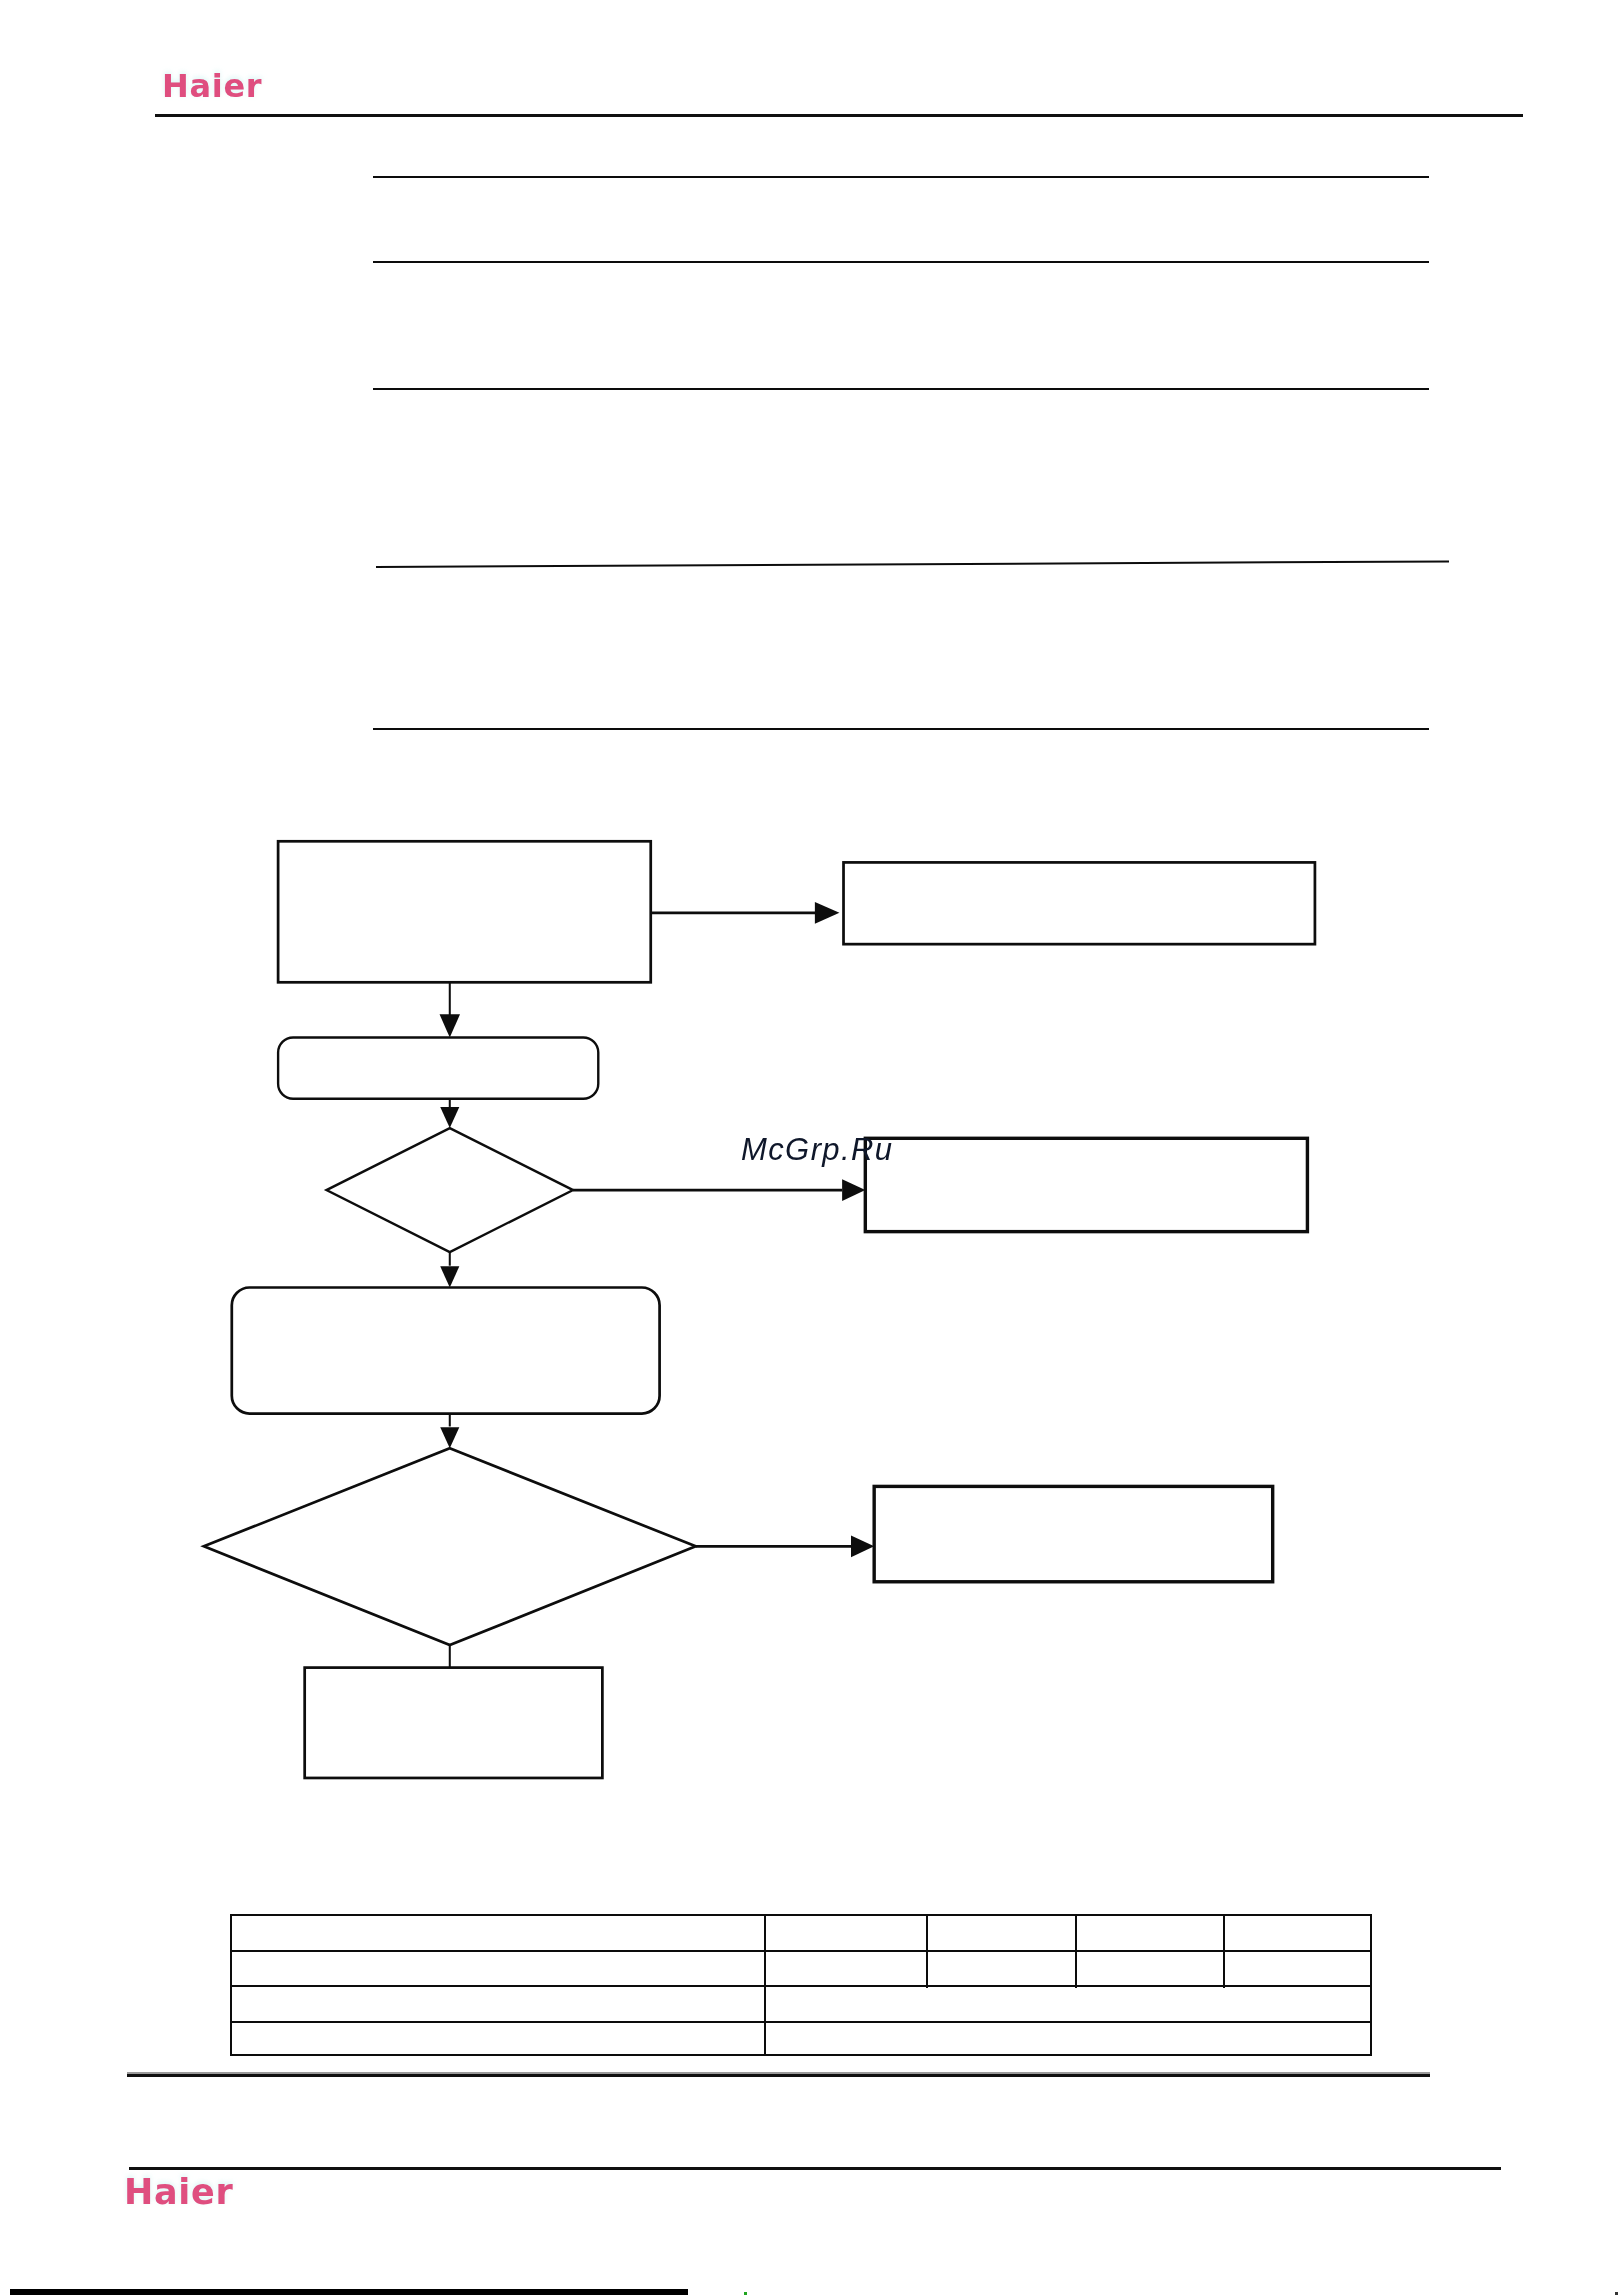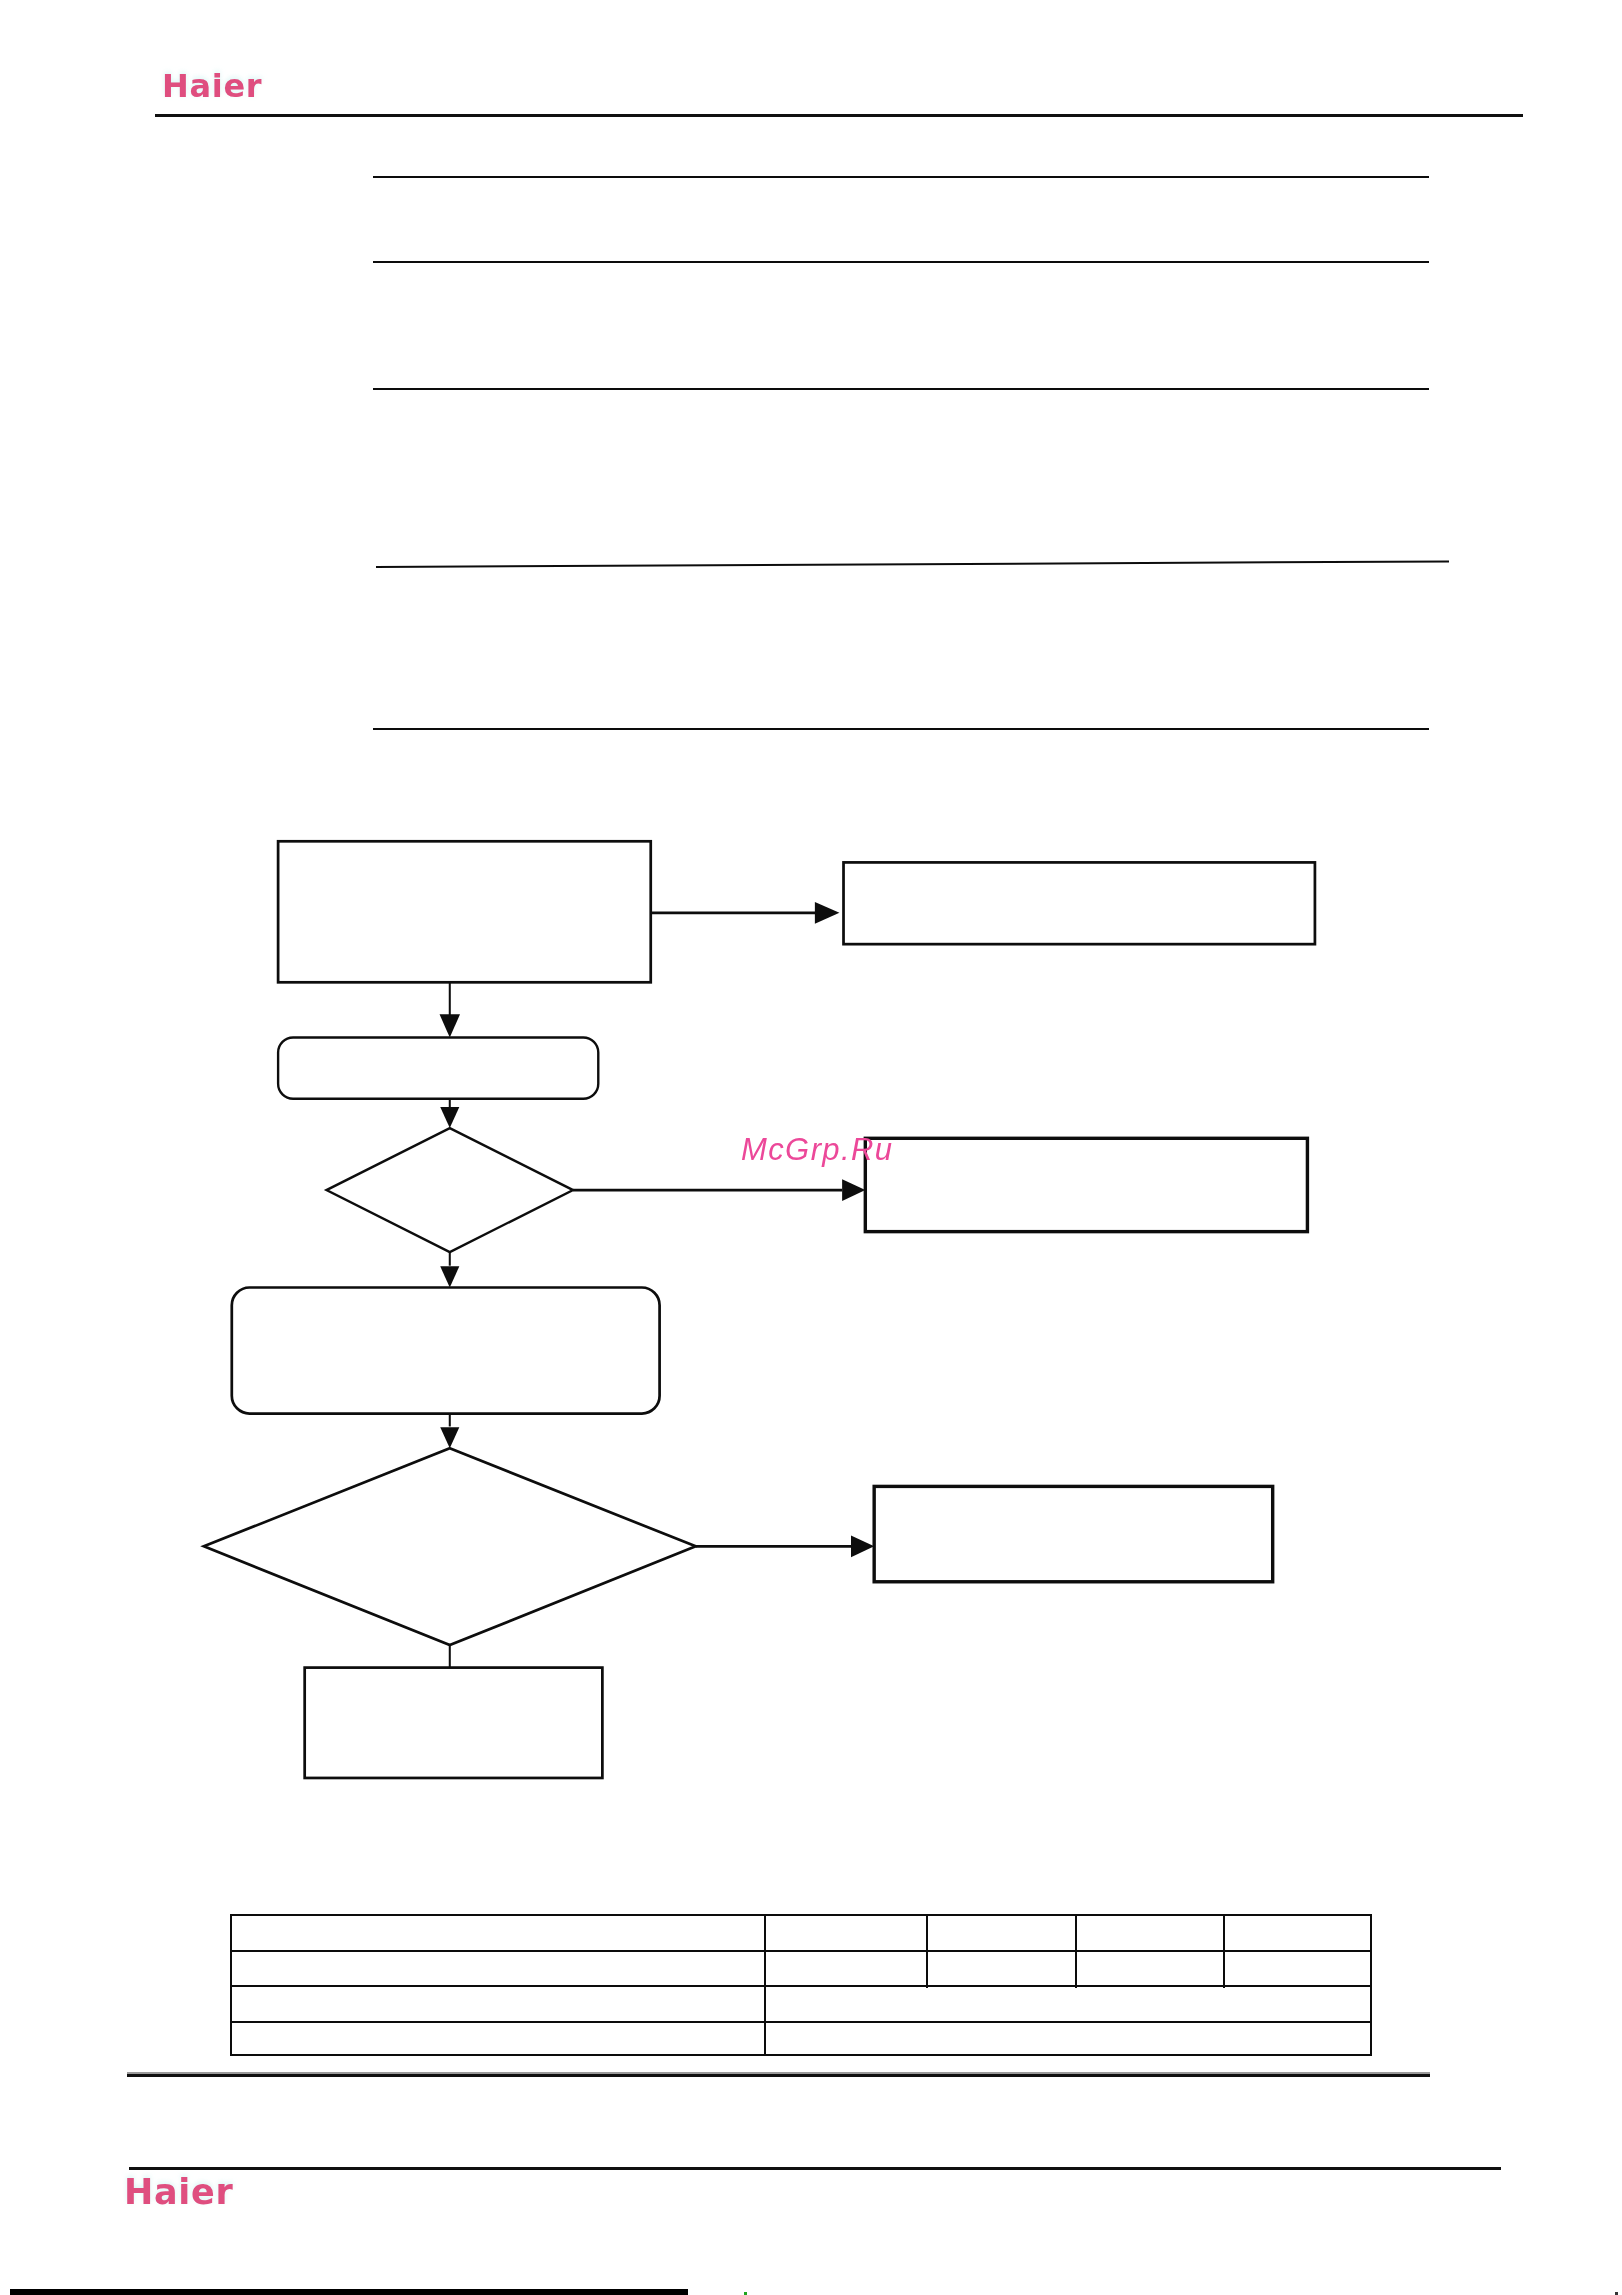--- a/index.html
+++ b/index.html
@@ -110,21 +110,21 @@
     <polygon points="660,2126 1021,2270 660,2415 299,2270" fill="#ffffff" stroke-width="4"></polygon>
 
     <line x1="1021" y1="2270" x2="1249" y2="2270" stroke-width="4"></line>
     <polygon points="1283,2270 1249,2254 1249,2286" fill="#0d0d0d" stroke="none"></polygon>
     <rect x="1283" y="2182" width="585" height="140" fill="#ffffff" stroke-width="5"></rect>
 
     <line x1="660" y1="2415" x2="660" y2="2448" stroke-width="3"></line>
     <rect x="447" y="2448" width="437" height="162" fill="#ffffff" stroke-width="4"></rect>
   </svg>
 
-  <div class="watermark" style="color: #ec4899;">McGrp.Ru</div>
+  <div class="watermark" style="color: #0f172a;">McGrp.Ru</div>
 
   <div class="t-frame">
     <div class="t-div t-h t-h1"></div>
     <div class="t-div t-h t-h2"></div>
     <div class="t-div t-h t-h3"></div>
     <div class="t-div t-v t-vmain"></div>
     <div class="t-div t-v t-vshort t-v2"></div>
     <div class="t-div t-v t-vshort t-v3"></div>
     <div class="t-div t-v t-vshort t-v4"></div>
   </div>

